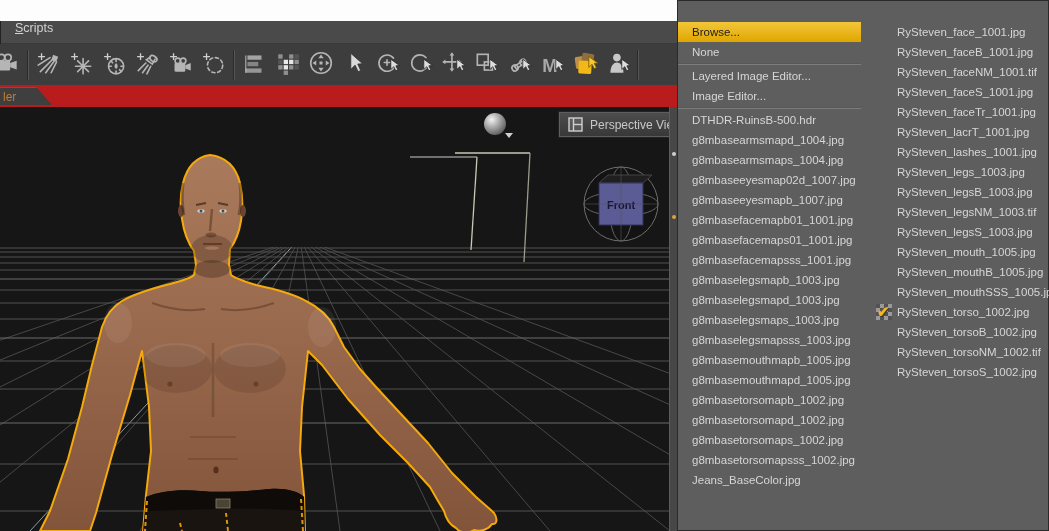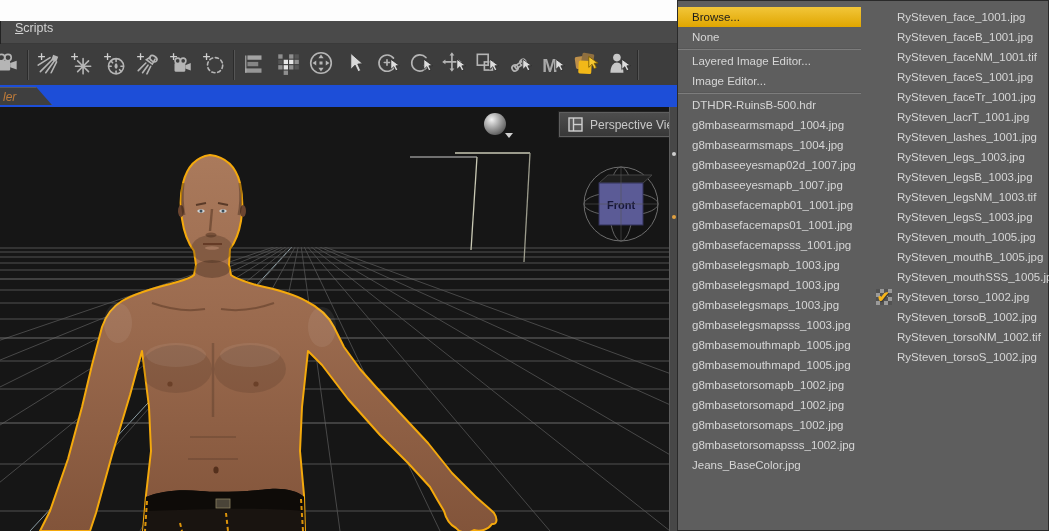--- a/index.html
+++ b/index.html
@@ -14,22 +14,22 @@
   .menubar-item{color:#d2d2d2;font-size:12.5px;padding:0 10px 0 14px;cursor:default;}
   .menubar-item .u{text-decoration:underline;}
   #toolbar{position:absolute;left:0;top:44px;width:677px;height:41px;background:#3d3d3d;
            display:flex;align-items:center;overflow:hidden;}
   .tool-btn{width:33px;height:38px;display:flex;align-items:center;justify-content:center;flex:0 0 auto;}
   .tool-btn:first-child{margin-left:-9px;}
   .tool-btn svg{width:26px;height:26px;}
   .tool-sep{width:1px;height:30px;background:#2b2b2b;border-right:1px solid #555;margin:0 3px;flex:0 0 auto;}
   .s{fill:none;stroke:#b5b5b5;stroke-width:1.5;stroke-linecap:round;}
   .f{fill:#b5b5b5;}
-  #tabstrip{position:absolute;left:0;top:85px;width:677px;height:22px;background:#1d4ed8;
-            border-bottom:2px solid #6f6f6f;font-style:italic;}
+  #tabstrip{position:absolute;left:0;top:85px;width:677px;height:22px;background:#b91c1c;
+            border-bottom:2px solid #6f6f6f;}
   #pane-tab{position:absolute;left:-14px;top:2px;width:66px;height:18px;background:#3f3f3f;
             border:1px solid #5a5a5a;border-bottom:none;
             clip-path:polygon(0 0,76% 0,100% 100%,0 100%);
             color:#bd7b3a;font-size:12px;line-height:18px;padding-left:16px;box-sizing:border-box;}
 
   
   #viewport{position:absolute;left:0;top:107px;width:677px;height:424px;background:#161616;overflow:hidden;}
   #scene{position:absolute;left:0;top:0;}
   #view-selector{position:absolute;left:515px;top:5px;width:151px;height:25px;box-sizing:border-box;
      background:linear-gradient(#4d4d4d,#383838);border:1px solid #5e5e5e;outline:1px solid #222;
@@ -41,21 +41,21 @@
   #draw-style-caret{position:absolute;left:505px;top:26px;width:0;height:0;
      border-left:4px solid transparent;border-right:4px solid transparent;border-top:5px solid #cfcfcf;}
   #splitter{position:absolute;left:669px;top:107px;width:8px;height:424px;background:#474747;
      border-left:1px solid #5c5c5c;}
   #splitter .dot{position:absolute;left:2px;width:4px;height:4px;border-radius:50%;background:#cfcfcf;}
   #splitter .dot.gold{background:#e0a040;}
 
   
   #context-menu{position:absolute;left:677px;top:0;width:372px;height:531px;background:#5e5e5e;
      border:1px solid #2a2a2a;box-sizing:border-box;}
-  .menu-col{position:absolute;top:0;height:531px;padding-top:6px;box-sizing:border-box;}
+  .menu-col{position:absolute;top:0;height:531px;padding-top:21px;box-sizing:border-box;}
   #menu-col-1{left:0;width:183px;}
   #menu-col-2{left:195px;width:187px;}
   .menu-item{height:20px;line-height:20px;font-size:11.5px;color:#d6d6d6;padding-left:14px;
      white-space:nowrap;position:relative;cursor:default;}
   #menu-col-2 .menu-item{padding-left:24px;}
   .menu-item.highlight{background:linear-gradient(#f2c63a,#e0a600);color:#1c1c1c;}
   .menu-sep{height:2px;margin:1px 0;background:linear-gradient(#454545,#8f8f8f);}
   .check-thumb{position:absolute;left:3px;top:2px;width:16px;height:16px;
      background-image:linear-gradient(45deg,#9a9a9a 25%,transparent 25%,transparent 75%,#9a9a9a 75%),
                       linear-gradient(45deg,#9a9a9a 25%,#525252 25%,#525252 75%,#9a9a9a 75%);

